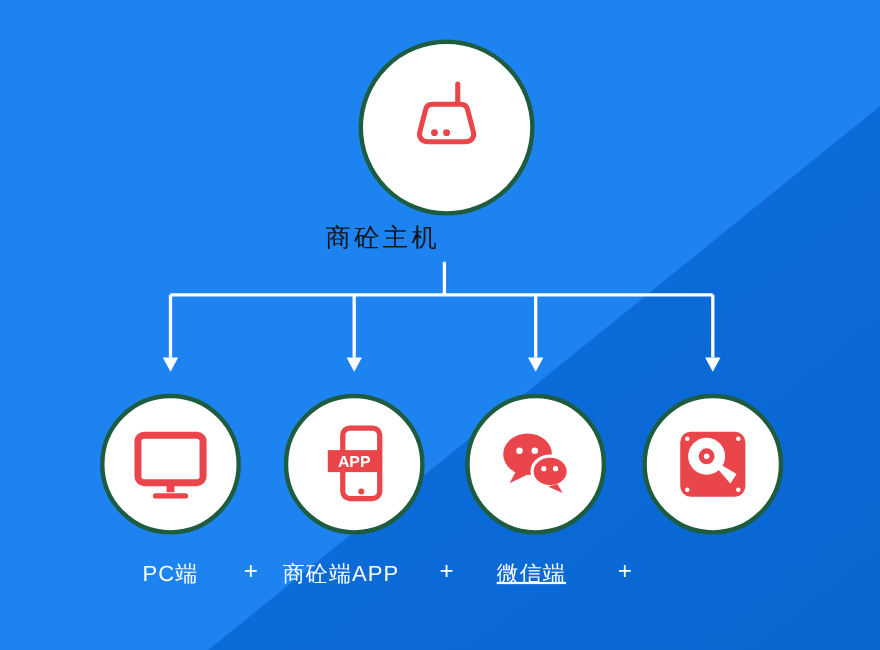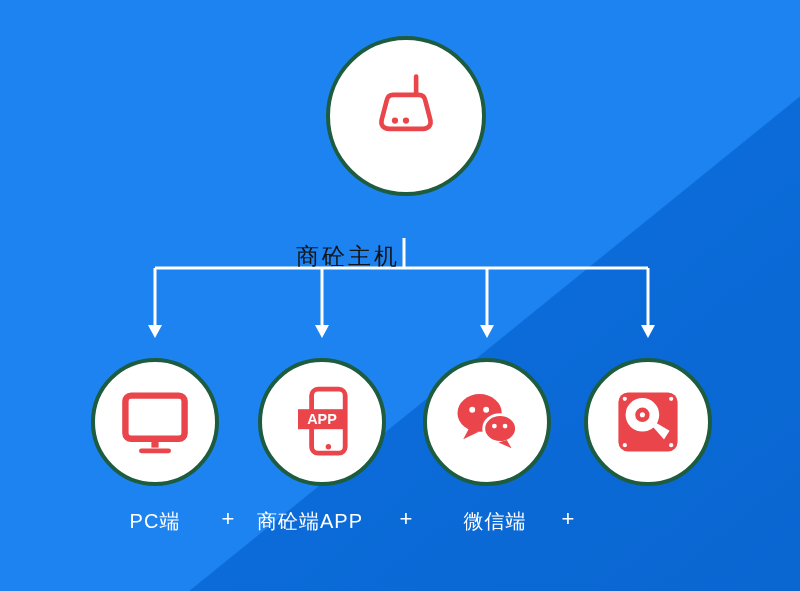--- a/index.html
+++ b/index.html
@@ -33,35 +33,34 @@
   .pos-4 { left: 584px; }
 
   .root-label {
     position: absolute;
     top: 201px; left: 0;
     width: 696px;
     text-align: center;
     font-size: 23px;
     color: #141414;
     letter-spacing: 3px;
-    margin-top: 40px;
   }
 
   .child-label {
     position: absolute;
     top: 508px;
     width: 180px;
     text-align: center;
     font-size: 20px;
     color: #ffffff;
     letter-spacing: 1px;
   }
   .lbl-1 { left: 65px; }
   .lbl-2 { left: 220px; }
-  .lbl-3 { left: 405px; }
+  .lbl-3 { left: 393px; text-decoration: underline; }
   .lbl-4 { left: 558px; }
 
   .plus {
     position: absolute;
     top: 506px;
     width: 40px;
     text-align: center;
     font-size: 22px;
     color: #ffffff;
   }

